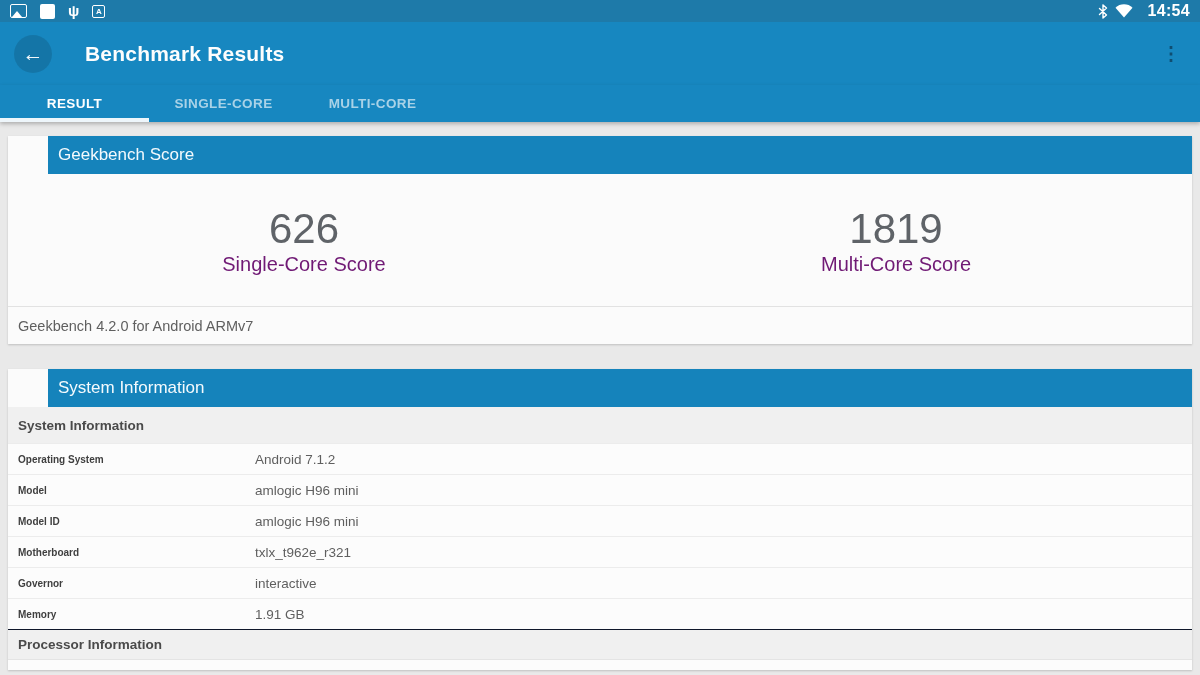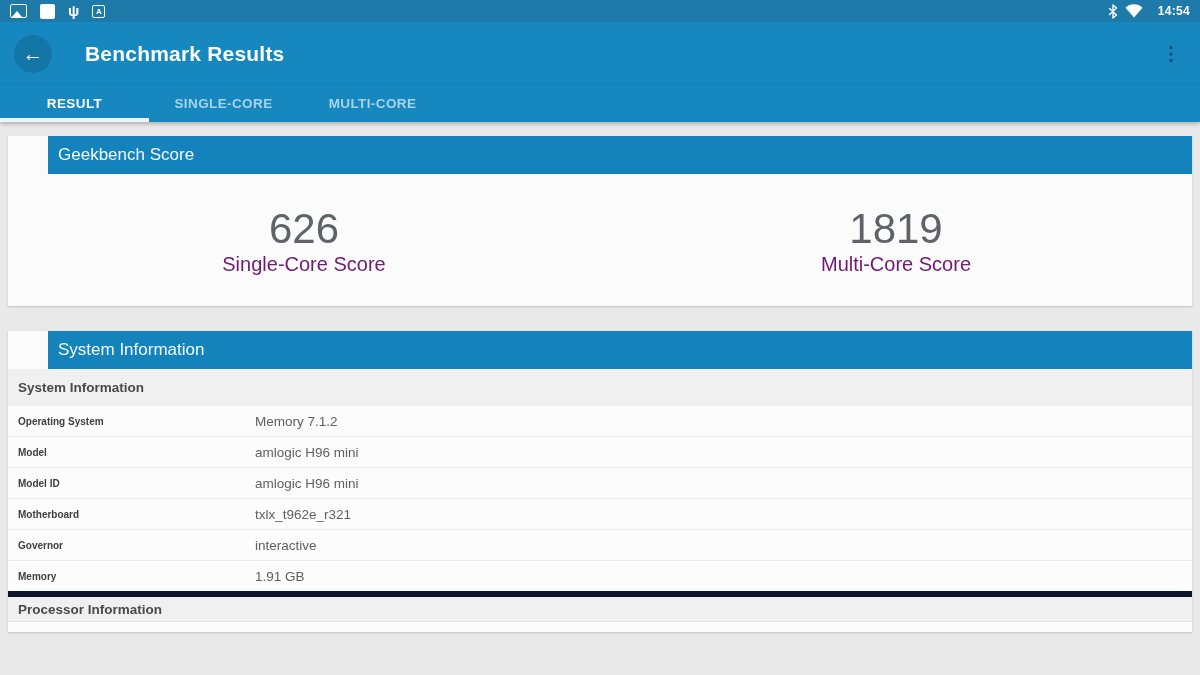--- a/index.html
+++ b/index.html
@@ -3,21 +3,21 @@
 <meta charset="utf-8">
 <style>
   * { margin:0; padding:0; box-sizing:border-box; }
   html,body { width:1200px; height:675px; overflow:hidden; font-family:"Liberation Sans", sans-serif; }
   body { background:#e9e9e9; }
 
   
   .status-bar { height:22px; background:#1e7aa9; display:flex; align-items:center; padding:0 10px; color:#fff; }
   .sb-left { display:flex; align-items:center; gap:13px; }
   .sb-right { margin-left:auto; display:flex; align-items:center; gap:7px; }
-  .sb-time { font-size:12px; font-weight:bold; letter-spacing:0.3px;margin-left:8px; }
+  .sb-time { font-size:16px; font-weight:bold; letter-spacing:0.3px;margin-left:8px; }
   .icon-gallery { width:17px; height:14px; border:1.5px solid #fff; border-radius:2px; position:relative; overflow:hidden; }
   .icon-gallery::after { content:""; position:absolute; bottom:0; left:1px; border-left:5px solid transparent; border-right:5px solid transparent; border-bottom:6px solid #fff; }
   .icon-square { width:15px; height:15px; background:#fff; border-radius:2px; }
   .icon-usb { font-size:15px; line-height:14px; color:#fff; font-weight:bold; }
   .icon-abox { width:13px; height:13px; border:1.5px solid #fff; border-radius:2px; display:flex; align-items:center; justify-content:center; font-size:8px; font-weight:bold; }
   .sb-svg { display:block; }
 
   
   .app-bar { height:63px; background:#1787c0; display:flex; align-items:center; padding:0 14px; }
   .back-btn { width:38px; height:38px; border-radius:50%; background:rgba(0,0,0,0.13); display:flex; align-items:center; justify-content:center; color:#f2f7fa; font-size:21px; cursor:pointer; }
@@ -38,21 +38,21 @@
   .scores { display:flex; height:132px; }
   .score { flex:1; display:flex; flex-direction:column; align-items:center; justify-content:center; }
   .score-value { font-size:42px; color:#5f6368; }
   .score-label { font-size:20px; color:#701a75; }
   .card-footer { border-top:1px solid #e2e2e2; height:38px; display:flex; align-items:center; padding-left:10px; font-size:14.5px; color:#5f5f5f; }
 
   .subheader { background:#f0f0f0; height:36px; display:flex; align-items:center; padding-left:10px; font-size:13.5px; font-weight:bold; color:#4a4a4a; }
   .sys-row { height:31px; display:flex; align-items:center; background:#fcfcfc; border-top:1px solid #ececec; }
   .row-label { width:247px; padding-left:10px; font-size:10px; font-weight:bold; color:#3f3f3f; }
   .row-value { font-size:13.5px; color:#5f5f5f; }
-  .subheader.band2 { height:31px; border-top:6px solid #0f172a; border-bottom:1px solid #e4e4e4; }
+  .subheader.band2 { height:31px; border-top:1px solid #0f172a; border-bottom:1px solid #e4e4e4; }
   .row-partial { height:10px; background:#fcfcfc; }
 </style>
 </head>
 <body>
 
 <div class="status-bar">
   <div class="sb-left">
     <div class="icon-gallery"></div>
     <div class="icon-square"></div>
     <div class="icon-usb">ψ</div>
@@ -93,29 +93,30 @@
     <div class="scores">
       <div class="score">
         <div class="score-value">626</div>
         <div class="score-label">Single-Core Score</div>
       </div>
       <div class="score">
         <div class="score-value">1819</div>
         <div class="score-label">Multi-Core Score</div>
       </div>
     </div>
+    <div class="card-footer">Geekbench 4.2.0 for Android ARMv7</div>
   </div>
 
   <div class="card">
     <div class="card-header">System Information</div>
     <div class="subheader">System Information</div>
 
     <div class="sys-row">
       <div class="row-label">Operating System</div>
-      <div class="row-value">Memory 7.1.2</div>
+      <div class="row-value">Android 7.1.2</div>
     </div>
     <div class="sys-row">
       <div class="row-label">Model</div>
       <div class="row-value">amlogic H96 mini</div>
     </div>
     <div class="sys-row">
       <div class="row-label">Model ID</div>
       <div class="row-value">amlogic H96 mini</div>
     </div>
     <div class="sys-row">

